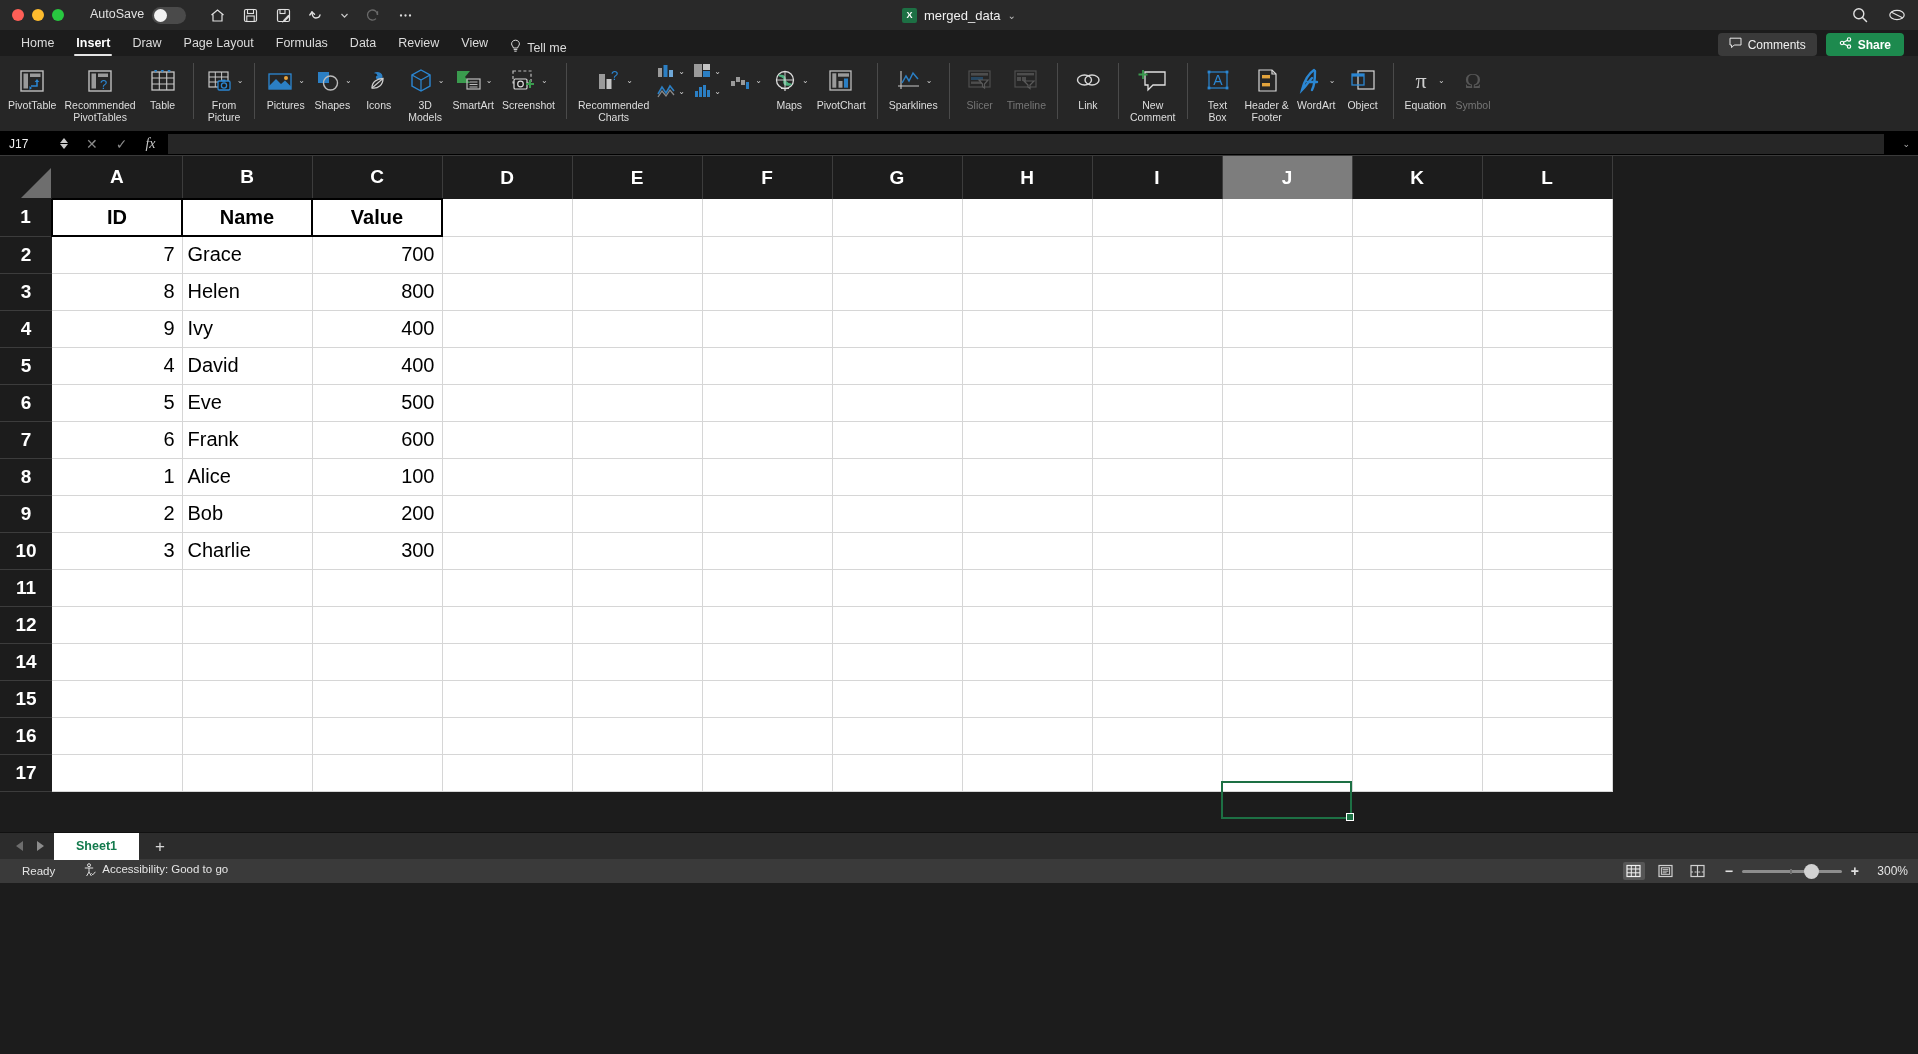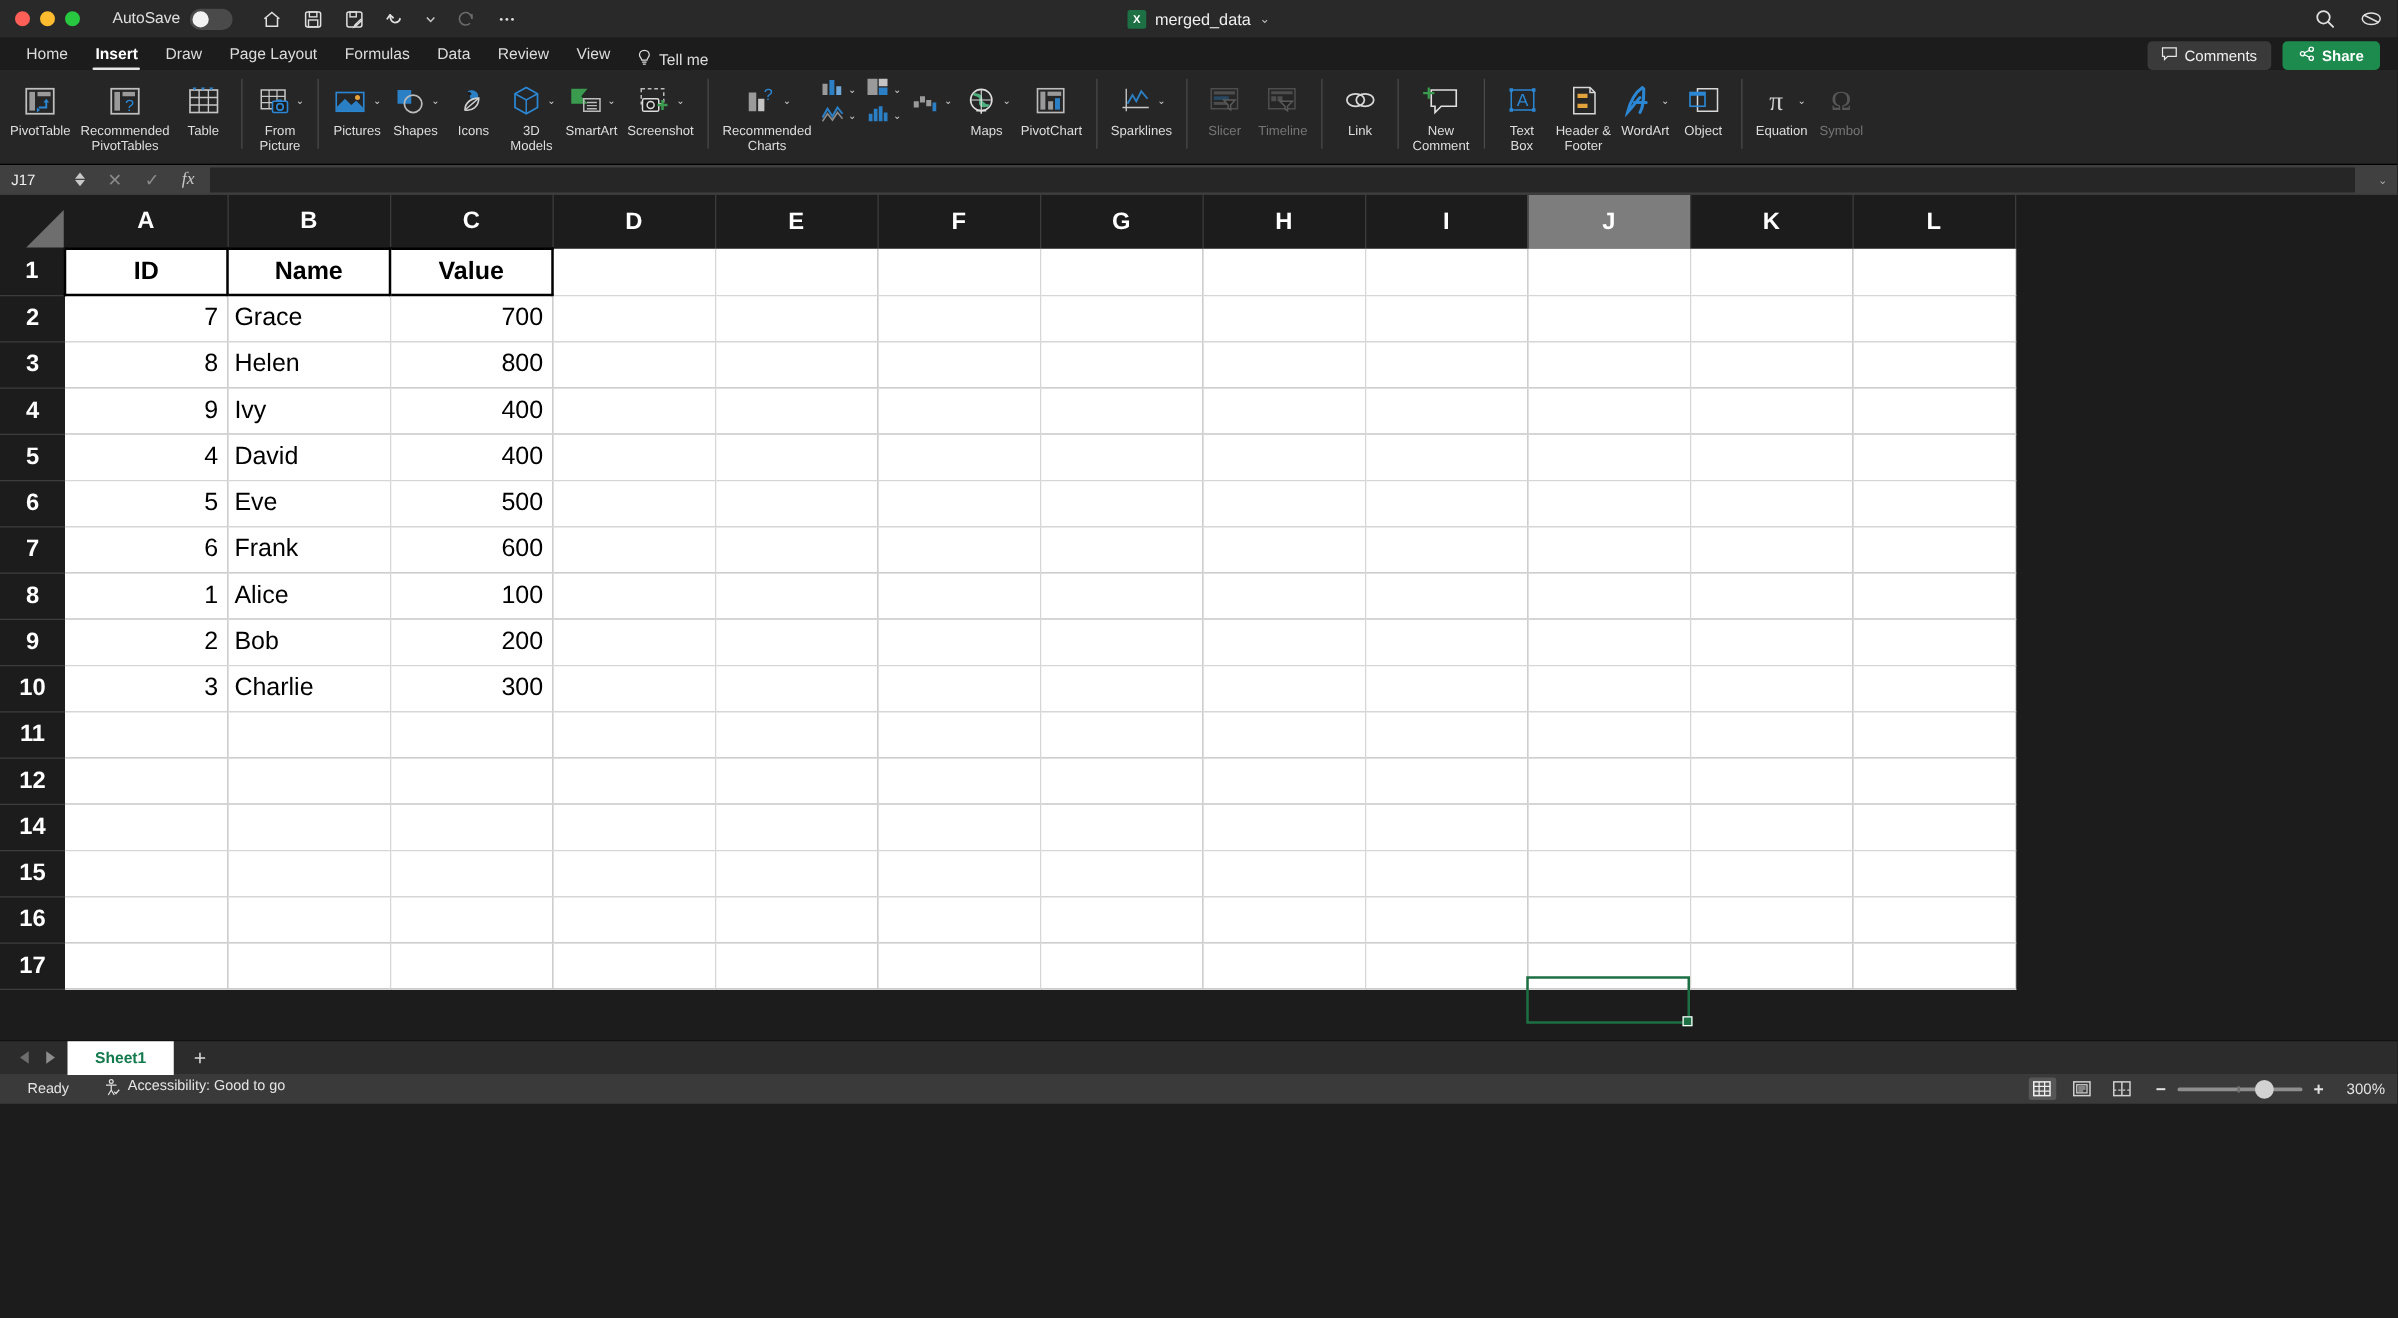--- a/index.html
+++ b/index.html
@@ -95,21 +95,21 @@
   }
   .ritem.disabled .lbl { color: #767676; }
   .ritem.disabled .ico { opacity: 0.45; }
   .with-caret { display: flex; align-items: center; gap: 2px; }
   .caret { font-size: 8px; color: #cfcfcf; line-height: 1; }
   .rstack { display: flex; flex-direction: column; justify-content: center; gap: 1px; height: 38px; }
   .rstack-row { display: flex; align-items: center; gap: 3px; }
 
   
   .fbar {
-    height: 24px; background: #404040; display: flex; align-items: center;
+    height: 24px; background: #000000; display: flex; align-items: center;
     border-bottom: 1px solid #3a3a3a;
   }
   .namebox {
     width: 52px; height: 18px; margin-left: 6px; font-size: 12px;
     color: #f0f0f0; display: flex; align-items: center; padding-left: 3px;
   }
   .spinner { display: flex; flex-direction: column; gap: 1px; margin-left: 2px; }
   .spin-up, .spin-dn {
     width: 0; height: 0; border-left: 4px solid transparent; border-right: 4px solid transparent;
   }

